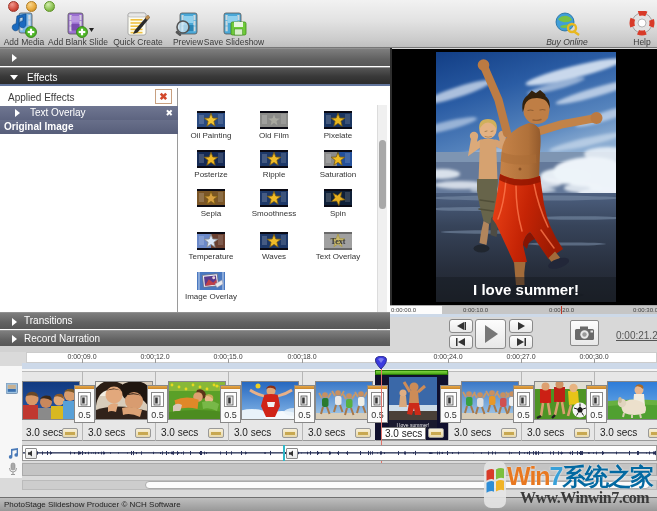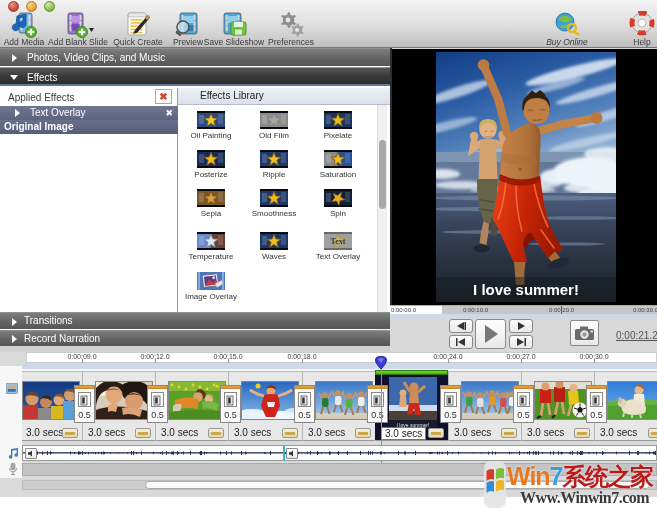--- a/index.html
+++ b/index.html
@@ -77,67 +77,53 @@
           <rect x="19.3" y="4.0" width="2.2" height="5.0" fill="#ddd" opacity="0.9"></rect>
           <rect x="7.5" y="9.7" width="2.2" height="5.0" fill="#ddd" opacity="0.9"></rect>
           <rect x="19.3" y="9.7" width="2.2" height="5.0" fill="#ddd" opacity="0.9"></rect>
           <rect x="7.5" y="15.3" width="2.2" height="5.0" fill="#ddd" opacity="0.9"></rect>
           <rect x="19.3" y="15.3" width="2.2" height="5.0" fill="#ddd" opacity="0.9"></rect>
           <rect x="9.5" y="5" width="10" height="7" fill="#8fd0ee"></rect>
           <rect x="13" y="11" width="15" height="13" rx="1.5" fill="#6fca3a" stroke="#3d8d18" stroke-width="0.8"></rect>
           <rect x="16" y="11" width="9" height="5" fill="#e8f6e0"></rect>
           <rect x="16.5" y="18" width="8" height="6" fill="#d8eecc" stroke="#3d8d18" stroke-width="0.5"></rect>
         </svg></span><br><span style="position:relative;top:-3px">Save Slideshow</span></div>
-<div class="tbtn" style="left:251px;top:11px;width:80px;"><span style="display:inline-block;height:27px"><svg width="30" height="27" viewBox="0 0 30 27">
-          <g transform="translate(12,9) scale(1.2)">
-            <path d="M0 -6.5 L1.6 -6.5 L2 -4.4 A4.5 4.5 0 0 1 3.8 -3.5 L5.8 -4.3 L6.6 -2.9 L5 -1.5 A4.5 4.5 0 0 1 5 1.5 L6.6 2.9 L5.8 4.3 L3.8 3.5 A4.5 4.5 0 0 1 2 4.4 L1.6 6.5 L0 6.5 L-0.6 4.4 A4.5 4.5 0 0 1 -2.8 3.5 L-4.8 4.3 L-5.6 2.9 L-4 1.5 A4.5 4.5 0 0 1 -4 -1.5 L-5.6 -2.9 L-4.8 -4.3 L-2.8 -3.5 A4.5 4.5 0 0 1 -0.6 -4.4 Z" fill="#8e8e8e"></path>
-            <circle r="2" fill="#e8e8e8"></circle>
-          </g>
-          <g transform="translate(21,19)">
-            <path d="M0 -6.5 L1.6 -6.5 L2 -4.4 A4.5 4.5 0 0 1 3.8 -3.5 L5.8 -4.3 L6.6 -2.9 L5 -1.5 A4.5 4.5 0 0 1 5 1.5 L6.6 2.9 L5.8 4.3 L3.8 3.5 A4.5 4.5 0 0 1 2 4.4 L1.6 6.5 L0 6.5 L-0.6 4.4 A4.5 4.5 0 0 1 -2.8 3.5 L-4.8 4.3 L-5.6 2.9 L-4 1.5 A4.5 4.5 0 0 1 -4 -1.5 L-5.6 -2.9 L-4.8 -4.3 L-2.8 -3.5 A4.5 4.5 0 0 1 -0.6 -4.4 Z" fill="#a2a2a2"></path>
-            <circle r="2" fill="#e8e8e8"></circle>
-          </g>
-        </svg></span><br><span style="position:relative;top:-3px">Preferences</span></div>
 <div class="tbtn" style="left:527px;top:11px;width:80px;font-style:italic;"><span style="display:inline-block;height:27px"><svg width="28" height="27" viewBox="0 0 28 27">
           <circle cx="12" cy="11" r="9" fill="#3f9ed8" stroke="#1a6a9a" stroke-width="0.8"></circle>
           <path d="M5 8 Q9 4 14 5 Q18 6 19 9 Q15 12 10 11 Q6 10 5 8 Z" fill="#7ac143"></path>
           <path d="M7 16 Q11 18 16 16 Q19 14 20 12 Q15 14 11 14 Q8 14 7 16 Z" fill="#7ac143"></path>
           <circle cx="19" cy="17" r="4" fill="none" stroke="#e8b820" stroke-width="2.4"></circle>
           <rect x="21" y="19" width="7" height="2.4" transform="rotate(35 21 19)" fill="#e8b820"></rect>
         </svg></span><br><span style="position:relative;top:-3px">Buy Online</span></div>
 <div class="tbtn" style="left:602px;top:11px;width:80px;"><span style="display:inline-block;height:27px"><svg width="26" height="27" viewBox="0 0 26 27">
           <circle cx="13" cy="12" r="10" fill="#e2e2e2" stroke="#888" stroke-width="0.7"></circle>
           <circle cx="13" cy="12" r="10" fill="none" stroke="#d83a28" stroke-width="5" stroke-dasharray="7.9 7.9" stroke-dashoffset="4"></circle>
           <circle cx="13" cy="12" r="4" fill="#fff" stroke="#999" stroke-width="0.7"></circle>
         </svg></span><br><span style="position:relative;top:-3px">Help</span></div>
 <div class="abs" style="left:0;top:48px;width:390px;height:304px;background:#fff">
 <div class="hdr" style="top:0">
         <span class="tri-r" style="left:12px;top:5px"></span>
-        <span class="abs" style="left:27px">Photos, Video Clips, and Music</span>
       </div>
 <div class="hdr" style="top:19px;height:19px;background:linear-gradient(#555,#383838 55%,#2c2c2c);border-bottom:2px solid #62759c">
         <span class="tri-d" style="left:10px;top:7px"></span>
         <span class="abs" style="left:27px;top:1px">Effects</span>
       </div>
 <div class="abs" style="left:0;top:40px;width:178px;height:224px;background:#fff;border-right:1px solid #9a9a9a">
 <div class="abs" style="left:8px;top:4px;font-size:10px;color:#3c3c3c">Applied Effects</div>
 <div class="abs" style="left:155px;top:1px;width:17px;height:15px;background:#fdfdfd;border:1px solid #c8a080;text-align:center;color:#d2472a;font-size:10px;font-weight:bold;line-height:14px">✖</div>
 <div class="abs" style="left:0;top:18px;width:178px;height:14px;background:linear-gradient(#6f7691,#5d6480);color:#fff;font-size:10px;line-height:14px">
 <span class="tri-r" style="left:15px;top:3px;border-left-width:5px;border-top-width:4px;border-bottom-width:4px"></span>
 <span class="abs" style="left:30px">Text Overlay</span>
           <span class="abs" style="right:5px;font-size:9px">✖</span>
         </div>
 <div class="abs" style="left:0;top:32px;width:178px;height:14px;background:linear-gradient(#686f8a,#575e7a);color:#fff;font-size:10px;line-height:14px;font-weight:bold">
 <span class="abs" style="left:4px">Original Image</span>
         </div>
 </div>
 <div class="abs" style="left:178px;top:40px;width:212px;height:264px;background:#fff">
-<div class="abs" style="left:0;top:0;width:212px;height:17px;background:linear-gradient(#eef0f6,#dce0eb);border-bottom:1px solid #b8bcc8">
-          <span class="abs" style="left:22px;top:2px;font-size:10px;color:#222">Effects Library</span>
-        </div>
 <div class="abs" style="left:19px;top:23px"><svg width="28" height="18" viewBox="0 0 28 18">
             <rect width="28" height="18" fill="#2a4a80"></rect>
             <rect x="2" y="4" width="5" height="9" fill="#ffffff" opacity="0.18"></rect>
             <rect x="21" y="3" width="5" height="10" fill="#ffffff" opacity="0.14"></rect>
             <rect y="0" width="28" height="2" fill="#0a0a14"></rect>
             <rect y="16" width="28" height="2" fill="#0a0a14"></rect>
             <polygon points="14.0,2.2 15.8,7.0 20.8,7.2 16.9,10.3 18.2,15.2 14.0,12.4 9.8,15.2 11.1,10.3 7.2,7.2 12.2,7.0" fill="#f2c434" stroke="#7a5c10" stroke-width="0.8"></polygon>
           </svg></div>
 <div class="fxl" style="left:-7px;top:43px;width:80px">Oil Painting</div>
 <div class="abs" style="left:82px;top:23px"><svg width="28" height="18" viewBox="0 0 28 18">
@@ -945,27 +931,30 @@
         <path d="M4 2 L11 1 L11 8 A1.8 1.8 0 1 1 9.6 6.3 L9.6 3 L5.4 3.7 L5.4 10 A1.8 1.8 0 1 1 4 8.2 Z" fill="#4a7ab8"></path>
       </svg>
 <svg class="abs" style="left:8px;top:110px" width="10" height="14" viewBox="0 0 10 14">
         <rect x="3" y="1" width="4" height="7" rx="2" fill="#aaa" stroke="#888" stroke-width="0.6"></rect>
         <path d="M1.5 6 Q1.5 10 5 10 Q8.5 10 8.5 6" fill="none" stroke="#999" stroke-width="1"></path>
         <path d="M5 10 L5 12 M3 12.5 L7 12.5" stroke="#999" stroke-width="1"></path>
       </svg>
 <div class="abs" style="left:22px;top:128px;width:635px;height:10px;background:#cdcdcd;border:1px solid #bbb"></div>
 <div class="abs" style="left:145px;top:129px;width:505px;height:8px;background:#fbfbfb;border-radius:4px;border:1px solid #aaa"></div>
 </div>
+<div class="abs" style="left:0;top:497px;width:657px;height:14px;background:linear-gradient(#bebebe,#989898);border-top:1px solid #6f6f6f">
+<span class="abs" style="left:4px;top:2px;font-size:8px;color:#1e1e1e">PhotoStage Slideshow Producer © NCH Software</span>
+    </div>
 <div class="abs" style="left:484px;top:455px;width:173px;height:56px">
 <svg class="abs" style="left:0;top:6px" width="23" height="48" viewBox="0 0 23 48">
 <rect x="0" y="0" width="22" height="47" rx="7" fill="#e4e4e4" opacity="0.9"></rect>
 <g transform="skewY(-5)">
 <path d="M2.5 10 Q6.5 7.5 10 9.5 L10 19.5 Q6.5 17.5 2.5 20 Z" fill="#d83b28"></path>
 <path d="M12 9.5 Q16 7.5 20 9.5 L20 19 Q16 17 12 19.5 Z" fill="#7cbf3f"></path>
 <path d="M2.5 22 Q6.5 19.5 10 21.5 L10 31.5 Q6.5 29.5 2.5 32 Z" fill="#2e8dd6"></path>
 <path d="M12 21.5 Q16 19.5 20 21.5 L20 31 Q16 29 12 31.5 Z" fill="#f0b428"></path>
 </g>
 </svg>
 <div class="abs" style="left:23px;top:6px;font-size:25px;font-weight:bold;white-space:nowrap;letter-spacing:-1px">
-<span style="color:#e87820;text-shadow:0 0 2px #fff">Win</span><span style="color:#38a0d8;text-shadow:0 0 2px #fff">7</span><span style="color:#b91c1c;font-size:24px;letter-spacing:-1.5px;text-shadow:0 0 2px #fff">系统之家</span>
+<span style="color:#e87820;text-shadow:0 0 2px #fff">Win</span><span style="color:#38a0d8;text-shadow:0 0 2px #fff">7</span><span style="color:#0369a1;font-size:24px;letter-spacing:-1.5px;text-shadow:0 0 2px #fff">系统之家</span>
 </div>
 <div class="abs" style="left:36px;top:34px;font-size:16px;font-weight:bold;color:#3a3a3a;font-family:'Liberation Serif',serif;letter-spacing:-0.5px">Www.Winwin7.com</div>
 </div>
 </div>
 </body></html>

